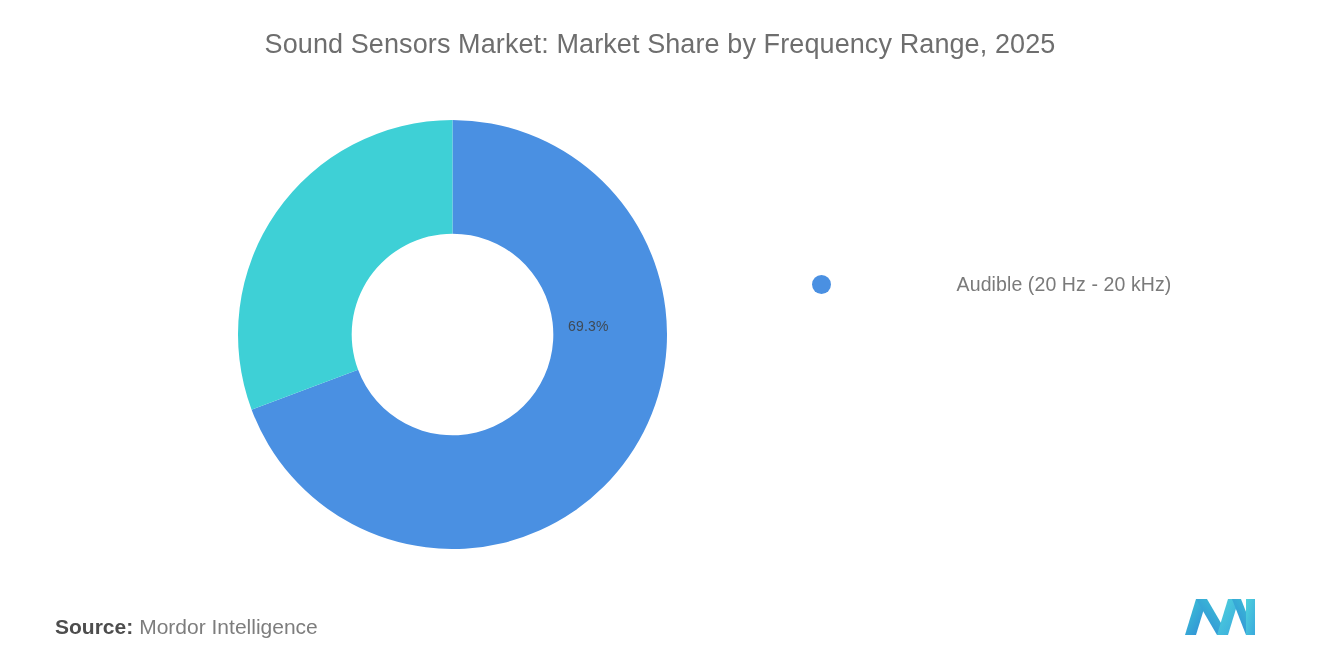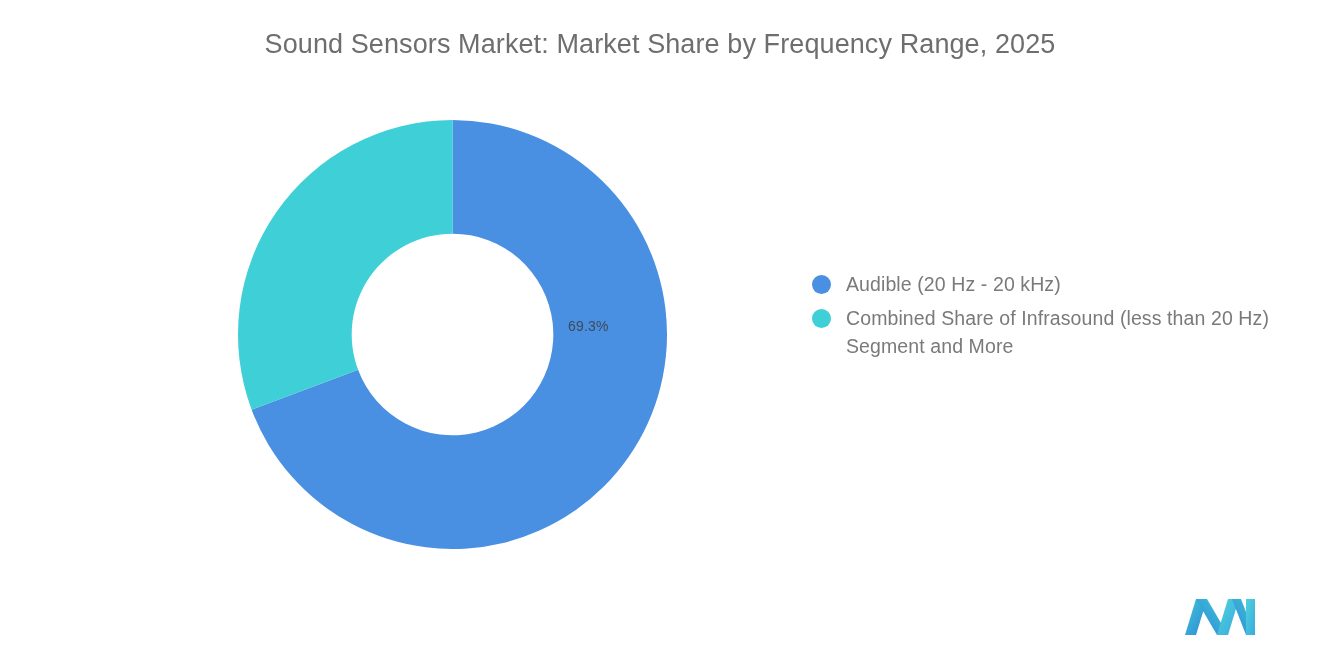--- a/index.html
+++ b/index.html
@@ -61,20 +61,21 @@
     letter-spacing: 0.2px;
     white-space: nowrap;
   }
 
   
   #legend {
     position: absolute;
     left: 812px;
     top: 270px;
     width: 470px;
+    text-align: center;
   }
   .legend-item {
     position: relative;
     padding-left: 34px;
     margin-bottom: 6px;
     font-size: 19.5px;
     color: #7a7a7a;
     line-height: 28px;
     letter-spacing: 0.1px;
   }
@@ -136,27 +137,26 @@
     <div id="slice-label-audible">69.3%</div>
   </div>
 
   <div id="legend">
 
     <div class="legend-item">
       <span class="legend-swatch" style="background:#4a90e2"></span>
       <span class="legend-label">Audible (20 Hz - 20 kHz)</span>
     </div>
 
-    <div class="legend-item">
-      <span class="legend-swatch" style="background:#3ed0d6"></span>
-      <span class="legend-label">Combined Share of Infrasound (less than 20 Hz) Segment and More</span>
-    </div>
 
   </div>
 
+  <div id="source-line">
+    <span id="source-label">Source:</span><span id="source-value">Mordor Intelligence</span>
+  </div>
 
   <div id="brand-logo">
     <svg width="74" height="40" viewBox="0 0 74 40" xmlns="http://www.w3.org/2000/svg">
       <defs>
         <linearGradient id="miGradA" x1="0" y1="0" x2="1" y2="1">
           <stop offset="0%" stop-color="#3ec9d6"></stop>
           <stop offset="100%" stop-color="#2f86d6"></stop>
         </linearGradient>
         <linearGradient id="miGradB" x1="0" y1="1" x2="1" y2="0">
           <stop offset="0%" stop-color="#2f86d6"></stop>

